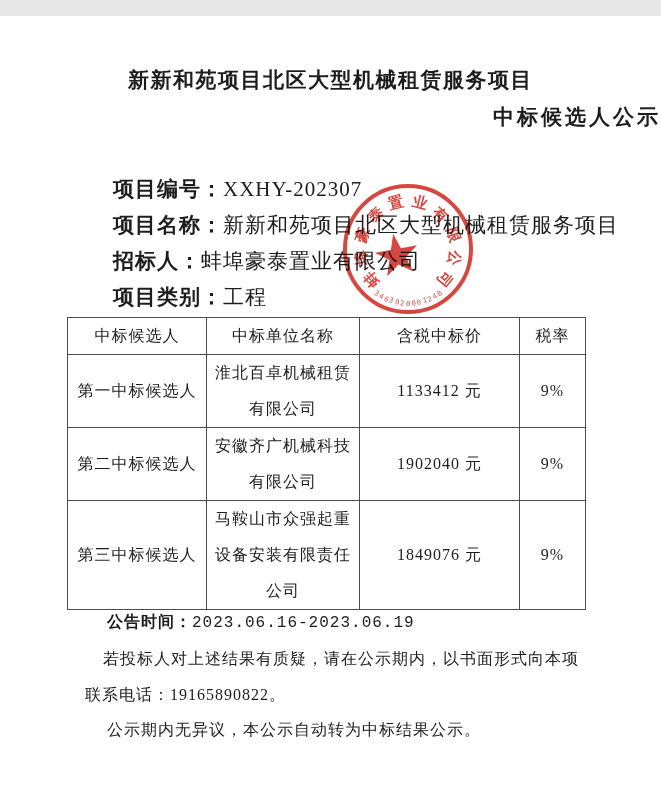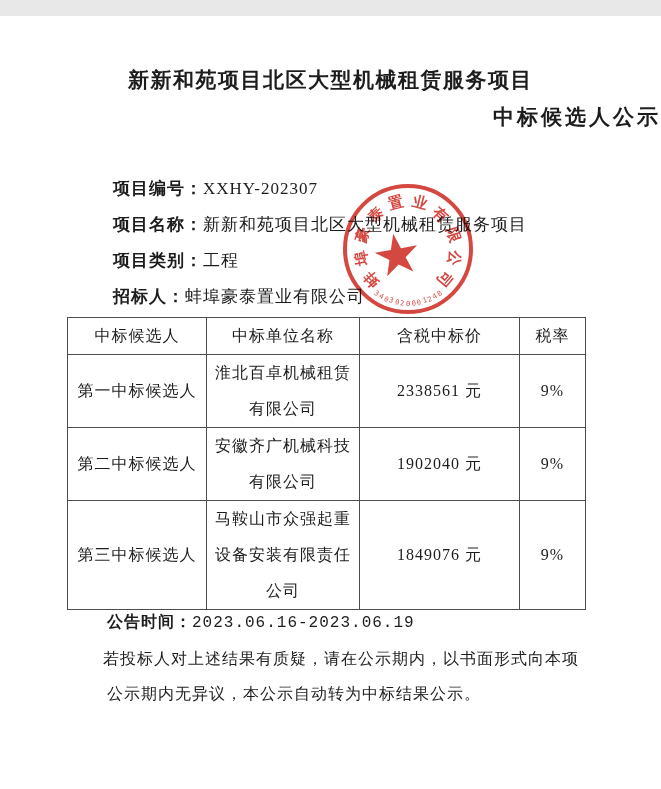--- a/index.html
+++ b/index.html
@@ -7,21 +7,21 @@
     position:relative;width:661px;height:789px;background:#ffffff;
     margin:16px auto;overflow:hidden;
     font-family:"Liberation Serif","DejaVu Serif",serif;
     color:#1d1d1d;
   }
   
   .title{position:absolute;top:46px;left:0;width:661px;text-align:center;
     font-size:21px;font-weight:bold;line-height:37px;letter-spacing:1.5px;margin:0;}
   .title .t2{letter-spacing:3px;text-align:right;}
   
-  .meta{position:absolute;left:113px;top:155px;font-size:17px;line-height:36px;letter-spacing:1px;}
+  .meta{position:absolute;left:113px;top:155px;font-size:21px;line-height:36px;letter-spacing:1px;}
   .meta-label{font-weight:600;}
   
   table.bid{position:absolute;left:67px;top:301px;border-collapse:collapse;table-layout:fixed;
     font-size:16px;letter-spacing:1px;text-align:center;}
   table.bid td,table.bid th{border:1px solid #4d4d4d;padding:0 6px;vertical-align:middle;
     font-weight:normal;word-break:break-all;line-height:36px;}
   tr.hdr{height:34px;}
   tr.r1{height:72px;} tr.r2{height:71px;} tr.r3{height:108px;}
   col.c1{width:139px;} col.c2{width:153px;} col.c3{width:160px;} col.c4{width:66px;}
   
@@ -50,45 +50,45 @@
   </h1>
 
   <div class="meta">
     <div>
       <span class="meta-label">项目编号：</span><span>XXHY-202307</span>
     </div>
     <div>
       <span class="meta-label">项目名称：</span><span>新新和苑项目北区大型机械租赁服务项目</span>
     </div>
     <div>
-      <span class="meta-label">项目类别：</span><span>工程</span>
+      <span class="meta-label">招标人：</span><span>蚌埠豪泰置业有限公司</span>
     </div>
     <div>
-      <span class="meta-label">招标人：</span><span>蚌埠豪泰置业有限公司</span>
+      <span class="meta-label">项目类别：</span><span>工程</span>
     </div>
   </div>
 
   <table class="bid">
     <colgroup>
         <col class="c1">
         <col class="c2">
         <col class="c3">
         <col class="c4">
       </colgroup>
     <tbody>
         <tr class="hdr">
       <th>中标候选人</th>
       <th>中标单位名称</th>
       <th>含税中标价</th>
       <th>税率</th>
     </tr>
     <tr class="r1">
       <td>第一中标候选人</td>
       <td>淮北百卓机械租赁有限公司</td>
-      <td>2338561 元</td>
+      <td>1133412 元</td>
       <td>9%</td>
     </tr>
     <tr class="r2">
       <td>第二中标候选人</td>
       <td>安徽齐广机械科技有限公司</td>
       <td>1902040 元</td>
       <td>9%</td>
     </tr>
     <tr class="r3">
       <td>第三中标候选人</td>
@@ -97,20 +97,21 @@
       <td>9%</td>
     </tr>
   </tbody>
     </table>
 
   <div class="footer">
     <div class="indent">
       <span class="meta-label">公告时间：</span><span>2023.06.16-2023.06.19</span>
     </div>
     <div class="indent-sm">若投标人对上述结果有质疑，请在公示期内，以书面形式向本项</div>
+    <div>联系电话：19165890822。</div>
     <div class="indent">公示期内无异议，本公示自动转为中标结果公示。</div>
   </div>
 
   <div class="seal" id="seal" style="color: rgb(208, 52, 44);">
     <div class="seal-ring"></div>
     <span class="seal-star">★</span>
     <span id="seal-chars"><span class="seal-char" style="left: 28.9959px; top: 95.211px; transform: translate(-50%, -50%) rotate(-130deg);">蚌</span><span class="seal-char" style="left: 18.881px; top: 74.0575px; transform: translate(-50%, -50%) rotate(-101.111deg);">埠</span><span class="seal-char" style="left: 20.2443px; top: 50.6497px; transform: translate(-50%, -50%) rotate(-72.2222deg);">豪</span><span class="seal-char" style="left: 32.7466px; top: 30.8134px; transform: translate(-50%, -50%) rotate(-43.3333deg);">泰</span><span class="seal-char" style="left: 53.2763px; top: 19.4857px; transform: translate(-50%, -50%) rotate(-14.4444deg);">置</span><span class="seal-char" style="left: 76.7237px; top: 19.4857px; transform: translate(-50%, -50%) rotate(14.4444deg);">业</span><span class="seal-char" style="left: 97.2534px; top: 30.8134px; transform: translate(-50%, -50%) rotate(43.3333deg);">有</span><span class="seal-char" style="left: 109.756px; top: 50.6497px; transform: translate(-50%, -50%) rotate(72.2222deg);">限</span><span class="seal-char" style="left: 111.119px; top: 74.0575px; transform: translate(-50%, -50%) rotate(101.111deg);">公</span><span class="seal-char" style="left: 101.004px; top: 95.211px; transform: translate(-50%, -50%) rotate(130deg);">司</span></span>
     <span id="seal-digits"><span class="seal-digit" style="left: 33.4533px; top: 110.053px; transform: translate(-50%, -50%) rotate(35deg);">3</span><span class="seal-digit" style="left: 38.1957px; top: 113.026px; transform: translate(-50%, -50%) rotate(29.1667deg);">4</span><span class="seal-digit" style="left: 43.2156px; top: 115.502px; transform: translate(-50%, -50%) rotate(23.3333deg);">0</span><span class="seal-digit" style="left: 48.4612px; top: 117.454px; transform: translate(-50%, -50%) rotate(17.5deg);">3</span><span class="seal-digit" style="left: 53.878px; top: 118.864px; transform: translate(-50%, -50%) rotate(11.6667deg);">0</span><span class="seal-digit" style="left: 59.4101px; top: 119.715px; transform: translate(-50%, -50%) rotate(5.83333deg);">2</span><span class="seal-digit" style="left: 65px; top: 120px; transform: translate(-50%, -50%) rotate(0deg);">0</span><span class="seal-digit" style="left: 70.5899px; top: 119.715px; transform: translate(-50%, -50%) rotate(-5.83333deg);">0</span><span class="seal-digit" style="left: 76.122px; top: 118.864px; transform: translate(-50%, -50%) rotate(-11.6667deg);">0</span><span class="seal-digit" style="left: 81.5388px; top: 117.454px; transform: translate(-50%, -50%) rotate(-17.5deg);">1</span><span class="seal-digit" style="left: 86.7844px; top: 115.502px; transform: translate(-50%, -50%) rotate(-23.3333deg);">2</span><span class="seal-digit" style="left: 91.8043px; top: 113.026px; transform: translate(-50%, -50%) rotate(-29.1667deg);">4</span><span class="seal-digit" style="left: 96.5467px; top: 110.053px; transform: translate(-50%, -50%) rotate(-35deg);">8</span></span>
   </div>
 

